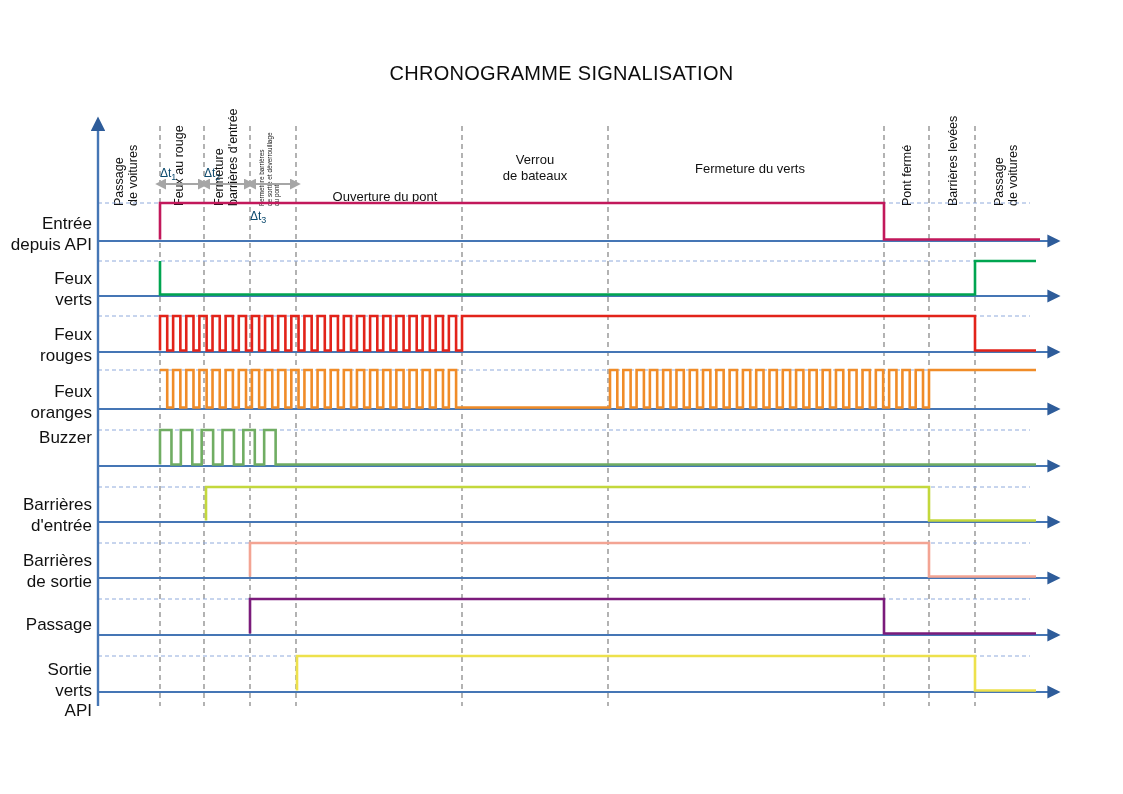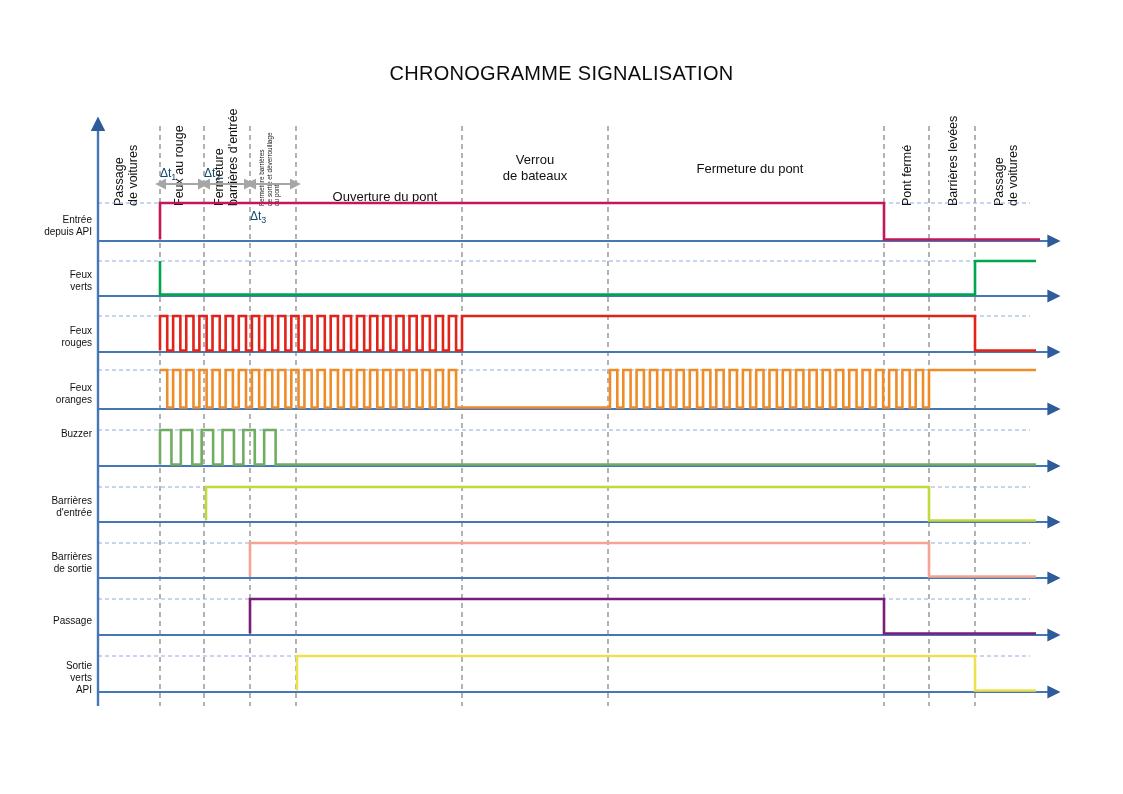--- a/index.html
+++ b/index.html
@@ -30,21 +30,21 @@
   }
 
   
   .dt{
     position:absolute; font-size:12px; color:#0c4a6e; text-align:left;
   }
   .dt sub{font-size:9px;}
 
   
   .rowlab{
-    position:absolute; font-size:10px; line-height:1.22; color:#111;
+    position:absolute; font-size:17px; line-height:1.22; color:#111;
     text-align:right; white-space:pre-line;
   }
 </style>
 </head>
 <body>
 
 <div>
 
   <div class="title">CHRONOGRAMME SIGNALISATION</div>
 
@@ -65,21 +65,21 @@
   <div class="vcap" style="left:946px;top:77px;height:129px;">Barrières levées</div>
 
   <div class="vcap" style="left:992px;top:99px;height:107px;">Passage
 de voitures</div>
 
   <div class="hcap" style="left:300px;top:161px;width:170px;margin-top:28px;">Ouverture du pont</div>
 
   <div class="hcap" style="left:462px;top:152px;width:146px;">Verrou
 de bateaux</div>
 
-  <div class="hcap" style="left:620px;top:161px;width:260px;">Fermeture du pont</div>
+  <div class="hcap" style="left:620px;top:161px;width:260px;">Fermeture du verts</div>
 
   <div class="dt" style="left:160px;top:166px;width:44px;">
     <span>Δt</span><sub>1</sub>
   </div>
   <div class="dt" style="left:204px;top:166px;width:46px;">
     <span>Δt</span><sub>2</sub>
   </div>
   <div class="dt" style="left:250px;top:180px;width:46px;margin-top:29px;">
     <span>Δt</span><sub>3</sub>
   </div>

